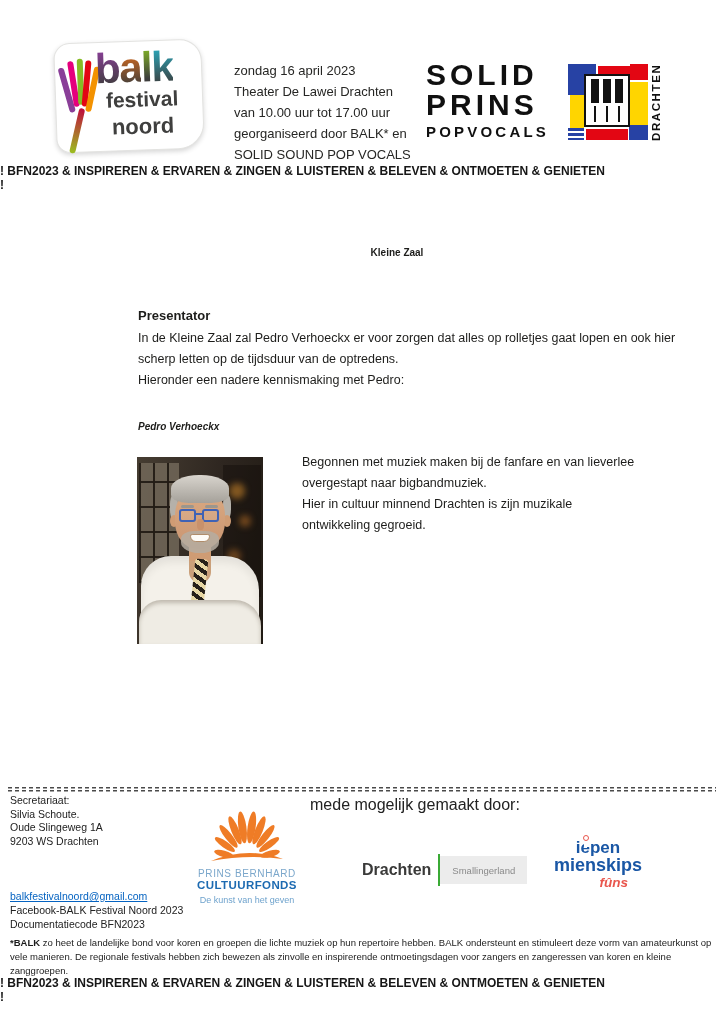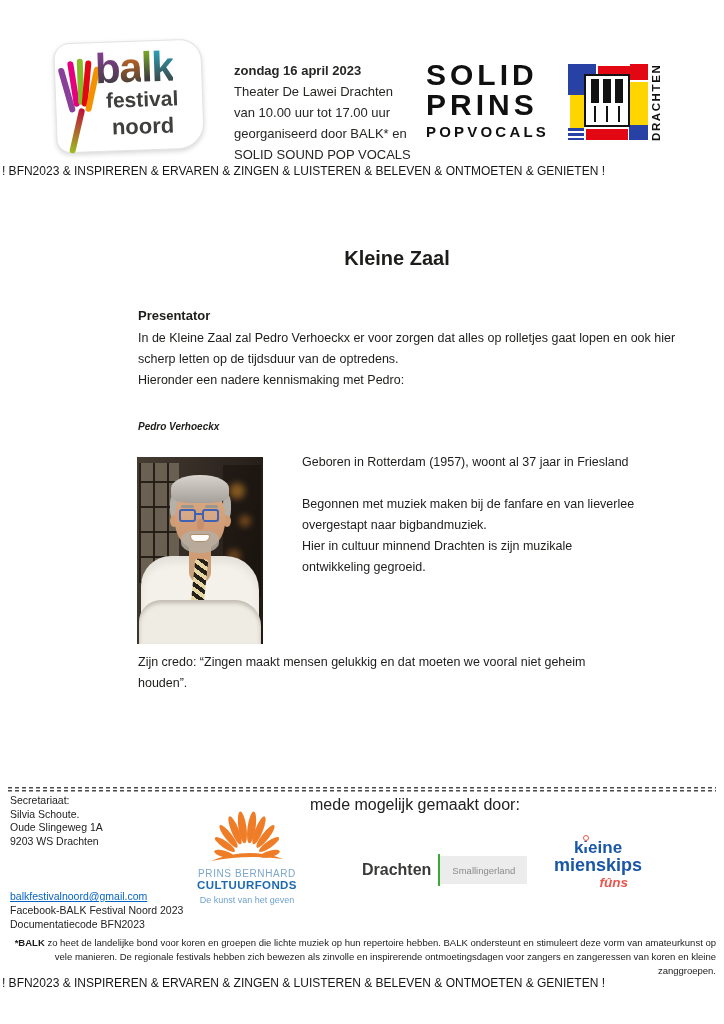--- a/index.html
+++ b/index.html
@@ -32,21 +32,21 @@
   .balk-word b { font-weight:800; -webkit-background-clip:text; background-clip:text; -webkit-text-fill-color:transparent; }
   .bl-b { background-image:linear-gradient(180deg,#8a3f98 10%,#3d3d3c 90%); }
   .bl-a { background-image:linear-gradient(180deg,#e8711c 10%,#3d3d3c 90%); }
   .bl-l { background-image:linear-gradient(180deg,#86bc25 5%,#3d3d3c 75%); }
   .bl-k { background-image:linear-gradient(180deg,#2aa8bc 10%,#3d3d3c 90%); }
   .balk-festival { left:36px; top:46px; width:100px; text-align:center; font-size:21px; font-weight:700; color:#3f3f3e; }
   .balk-noord    { left:36px; top:72px; width:100px; text-align:center; font-size:22px; font-weight:700; color:#3f3f3e; }
 
   
   .event-block { left:234px; top:60px; font-size:13px; line-height:21px; color:#262624; }
-  .event-block .bold { font-weight:700; }
+  .event-block .bold { font-weight:400; }
 
   
   .ss-text { left:426px; top:60px; width:140px; color:#101010; }
   .ss-big { font-size:30px; line-height:30px; font-weight:900; letter-spacing:4px; transform:scaleY(0.98); transform-origin:left top; }
   .ss-small { margin-top:3px; font-size:15px; font-weight:800; letter-spacing:3.2px; }
   .mondrian { left:568px; top:61px; width:80px; height:79px; }
   .mondrian div { position:absolute; }
   .mz-blue-tl { left:0; top:3px; width:28px; height:31px; background:#2742a4; }
   .mz-yel-l   { left:2px; top:34px; width:14px; height:35px; background:#ffd500; }
   .mz-red-top { left:30px; top:5px; width:35px; height:10px; background:#e30613; }
@@ -61,26 +61,26 @@
   .mz-k1 { left:5px;  top:3px; width:8px; height:24px; }
   .mz-k2 { left:17px; top:3px; width:8px; height:24px; }
   .mz-k3 { left:29px; top:3px; width:8px; height:24px; }
   .mz-s1 { left:8px;  top:30px; width:2px; height:16px; }
   .mz-s2 { left:20px; top:30px; width:2px; height:16px; }
   .mz-s3 { left:32px; top:30px; width:2px; height:16px; }
   .drachten-vert { left:650px; top:61px; height:80px; writing-mode:vertical-rl; transform:rotate(180deg);
     font-size:11.5px; font-weight:800; letter-spacing:1.6px; color:#101010; }
 
   
-  .slogan { left:0; width:605px; text-align:right; font-weight:400; font-size:12px; color:#161616; }
+  .slogan { left:0; width:605px; text-align:left; font-weight:700; font-size:12px; color:#161616; }
   .slogan-top { top:164px; }
   .slogan-bottom { top:976px; }
 
   
-  .section-title { left:70px; top:247px; width:654px; text-align:center; font-size:20px; font-weight:700; }
+  .section-title { left:70px; top:247px; width:654px; text-align:center; font-size:10px; font-weight:700; }
   .presenter-h { left:138px; top:308px; font-size:13px; font-weight:700; }
   .presenter-p { left:138px; top:328px; width:540px; font-size:12.5px; line-height:21px; }
   .person-name { left:138px; top:421px; font-size:10px; font-weight:700; font-style:italic; }
   .bio { left:302px; top:452px; width:340px; font-size:12.5px; line-height:21px; }
   .bio .par-gap { margin-bottom:21px; }
   .credo { left:138px; top:652px; width:490px; font-size:12.5px; line-height:21px; }
 
   
   .photo { left:137px; top:457px; width:126px; height:187px; overflow:hidden;
     background:linear-gradient(100deg,#463d32 0%,#2e2620 55%,#201a13 100%); }
@@ -134,21 +134,21 @@
   .dr-box { background:#ececec; height:28px; display:flex; align-items:center; padding:0 12px; }
   .dr-sub { font-size:9.5px; color:#8a8a8a; }
   .imf { left:548px; top:839px; width:100px; text-align:center; color:#1a57a5; }
   .imf-l1 { font-size:17px; font-weight:700; line-height:17px; }
   .imf-l2 { font-size:18px; font-weight:700; line-height:19px; }
   .imf-l3 { font-size:13.5px; font-style:italic; font-weight:700; color:#e9564d; text-align:right; padding-right:20px; line-height:15px; }
   .imf-dotcover { left:36px; top:3px; width:6px; height:5px; background:#fff; }
   .imf-ring { left:35px; top:-4px; width:6px; height:6px; border:1.5px solid #e9564d; border-radius:50%; }
   .contact { left:10px; top:889px; font-size:10.5px; line-height:14px; color:#222; }
   .contact a { color:#0563c1; text-decoration:underline; }
-  .note { left:10px; top:936px; width:706px; font-size:9.5px; line-height:14px; color:#1b1b1b;text-align:right; }
+  .note { left:10px; top:936px; width:706px; font-size:9.5px; line-height:14px; color:#1b1b1b; }
   .note b { font-weight:800; }
 </style>
 </head>
 <body>
 
 <div id="page">
 
   <div class="abs balk-box">
     <div class="abs fork">
       <span class="fk1"></span>
@@ -227,26 +227,24 @@
       <div class="ph-brow-r"></div>
     <div class="ph-gl-l"></div>
       <div class="ph-gl-r"></div>
       <div class="ph-gl-b"></div>
     <div class="ph-nose"></div>
     <div class="ph-beard"></div>
     <div class="ph-smile"></div>
   </div>
 
   <div class="abs bio">
-    <div class="par-gap">Geboren in Rotterdam (1957), woont al 37 jaar in Friesland</div>
     <div>Begonnen met muziek maken bij de fanfare en van lieverlee overgestapt naar bigbandmuziek.</div>
     <div>Hier in cultuur minnend Drachten is zijn muzikale ontwikkeling gegroeid.</div>
   </div>
 
-  <div class="abs credo">Zijn credo: “Zingen maakt mensen gelukkig en dat moeten we vooral niet geheim houden”.</div>
 
   <div class="abs sep"></div>
 
   <div class="abs secretariat">
     <div>Secretariaat:</div>
     <div>Silvia Schoute.</div>
     <div>Oude Slingeweg 1A</div>
     <div>9203 WS Drachten</div>
   </div>
 
@@ -276,21 +274,21 @@
   <div class="abs drachten-logo">
     <div class="dr-name">Drachten</div>
     <div class="dr-line"></div>
     <div class="dr-box">
       <span class="dr-sub">Smallingerland</span>
     </div>
   </div>
 
   <div class="abs imf">
     <div style="position:relative;">
-      <div class="imf-l1">kleine</div>
+      <div class="imf-l1">iepen</div>
       <div class="abs imf-dotcover"></div>
       <div class="abs imf-ring"></div>
     </div>
     <div class="imf-l2">mienskips</div>
     <div class="imf-l3">fûns</div>
   </div>
 
   <div class="abs contact">
     <div><a href="#">balkfestivalnoord@gmail.com</a></div>
     <div>Facebook-BALK Festival Noord 2023</div>

